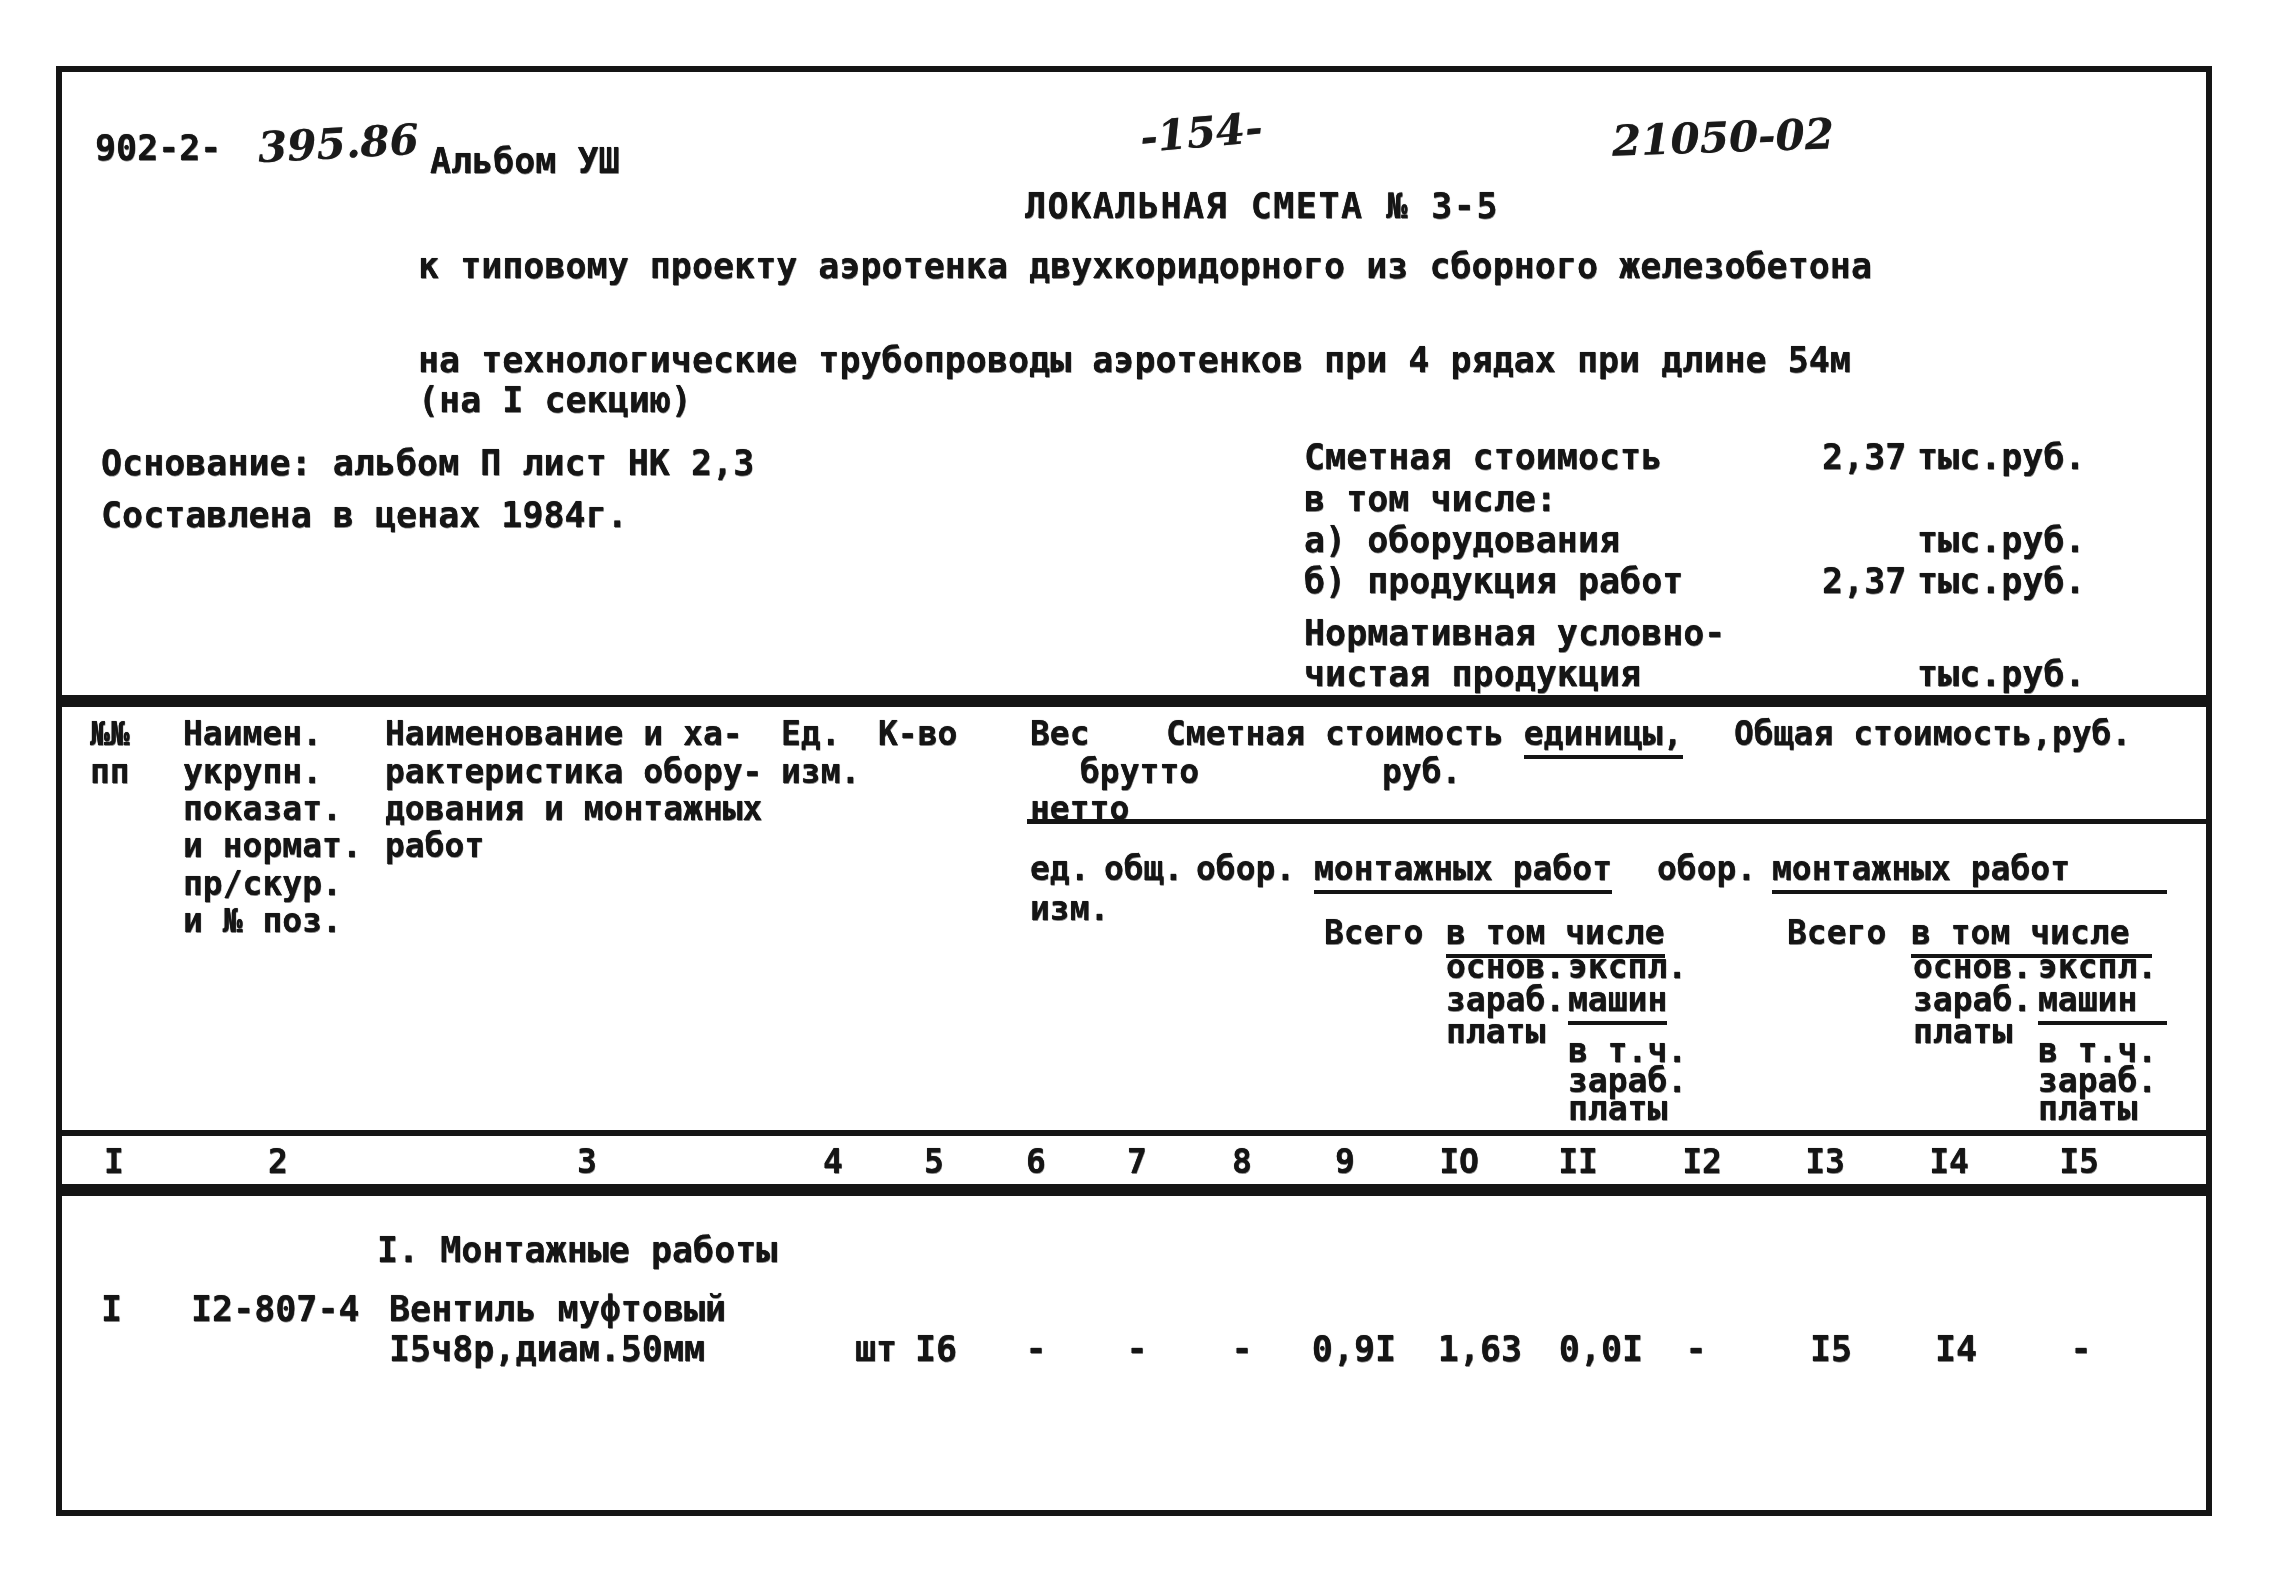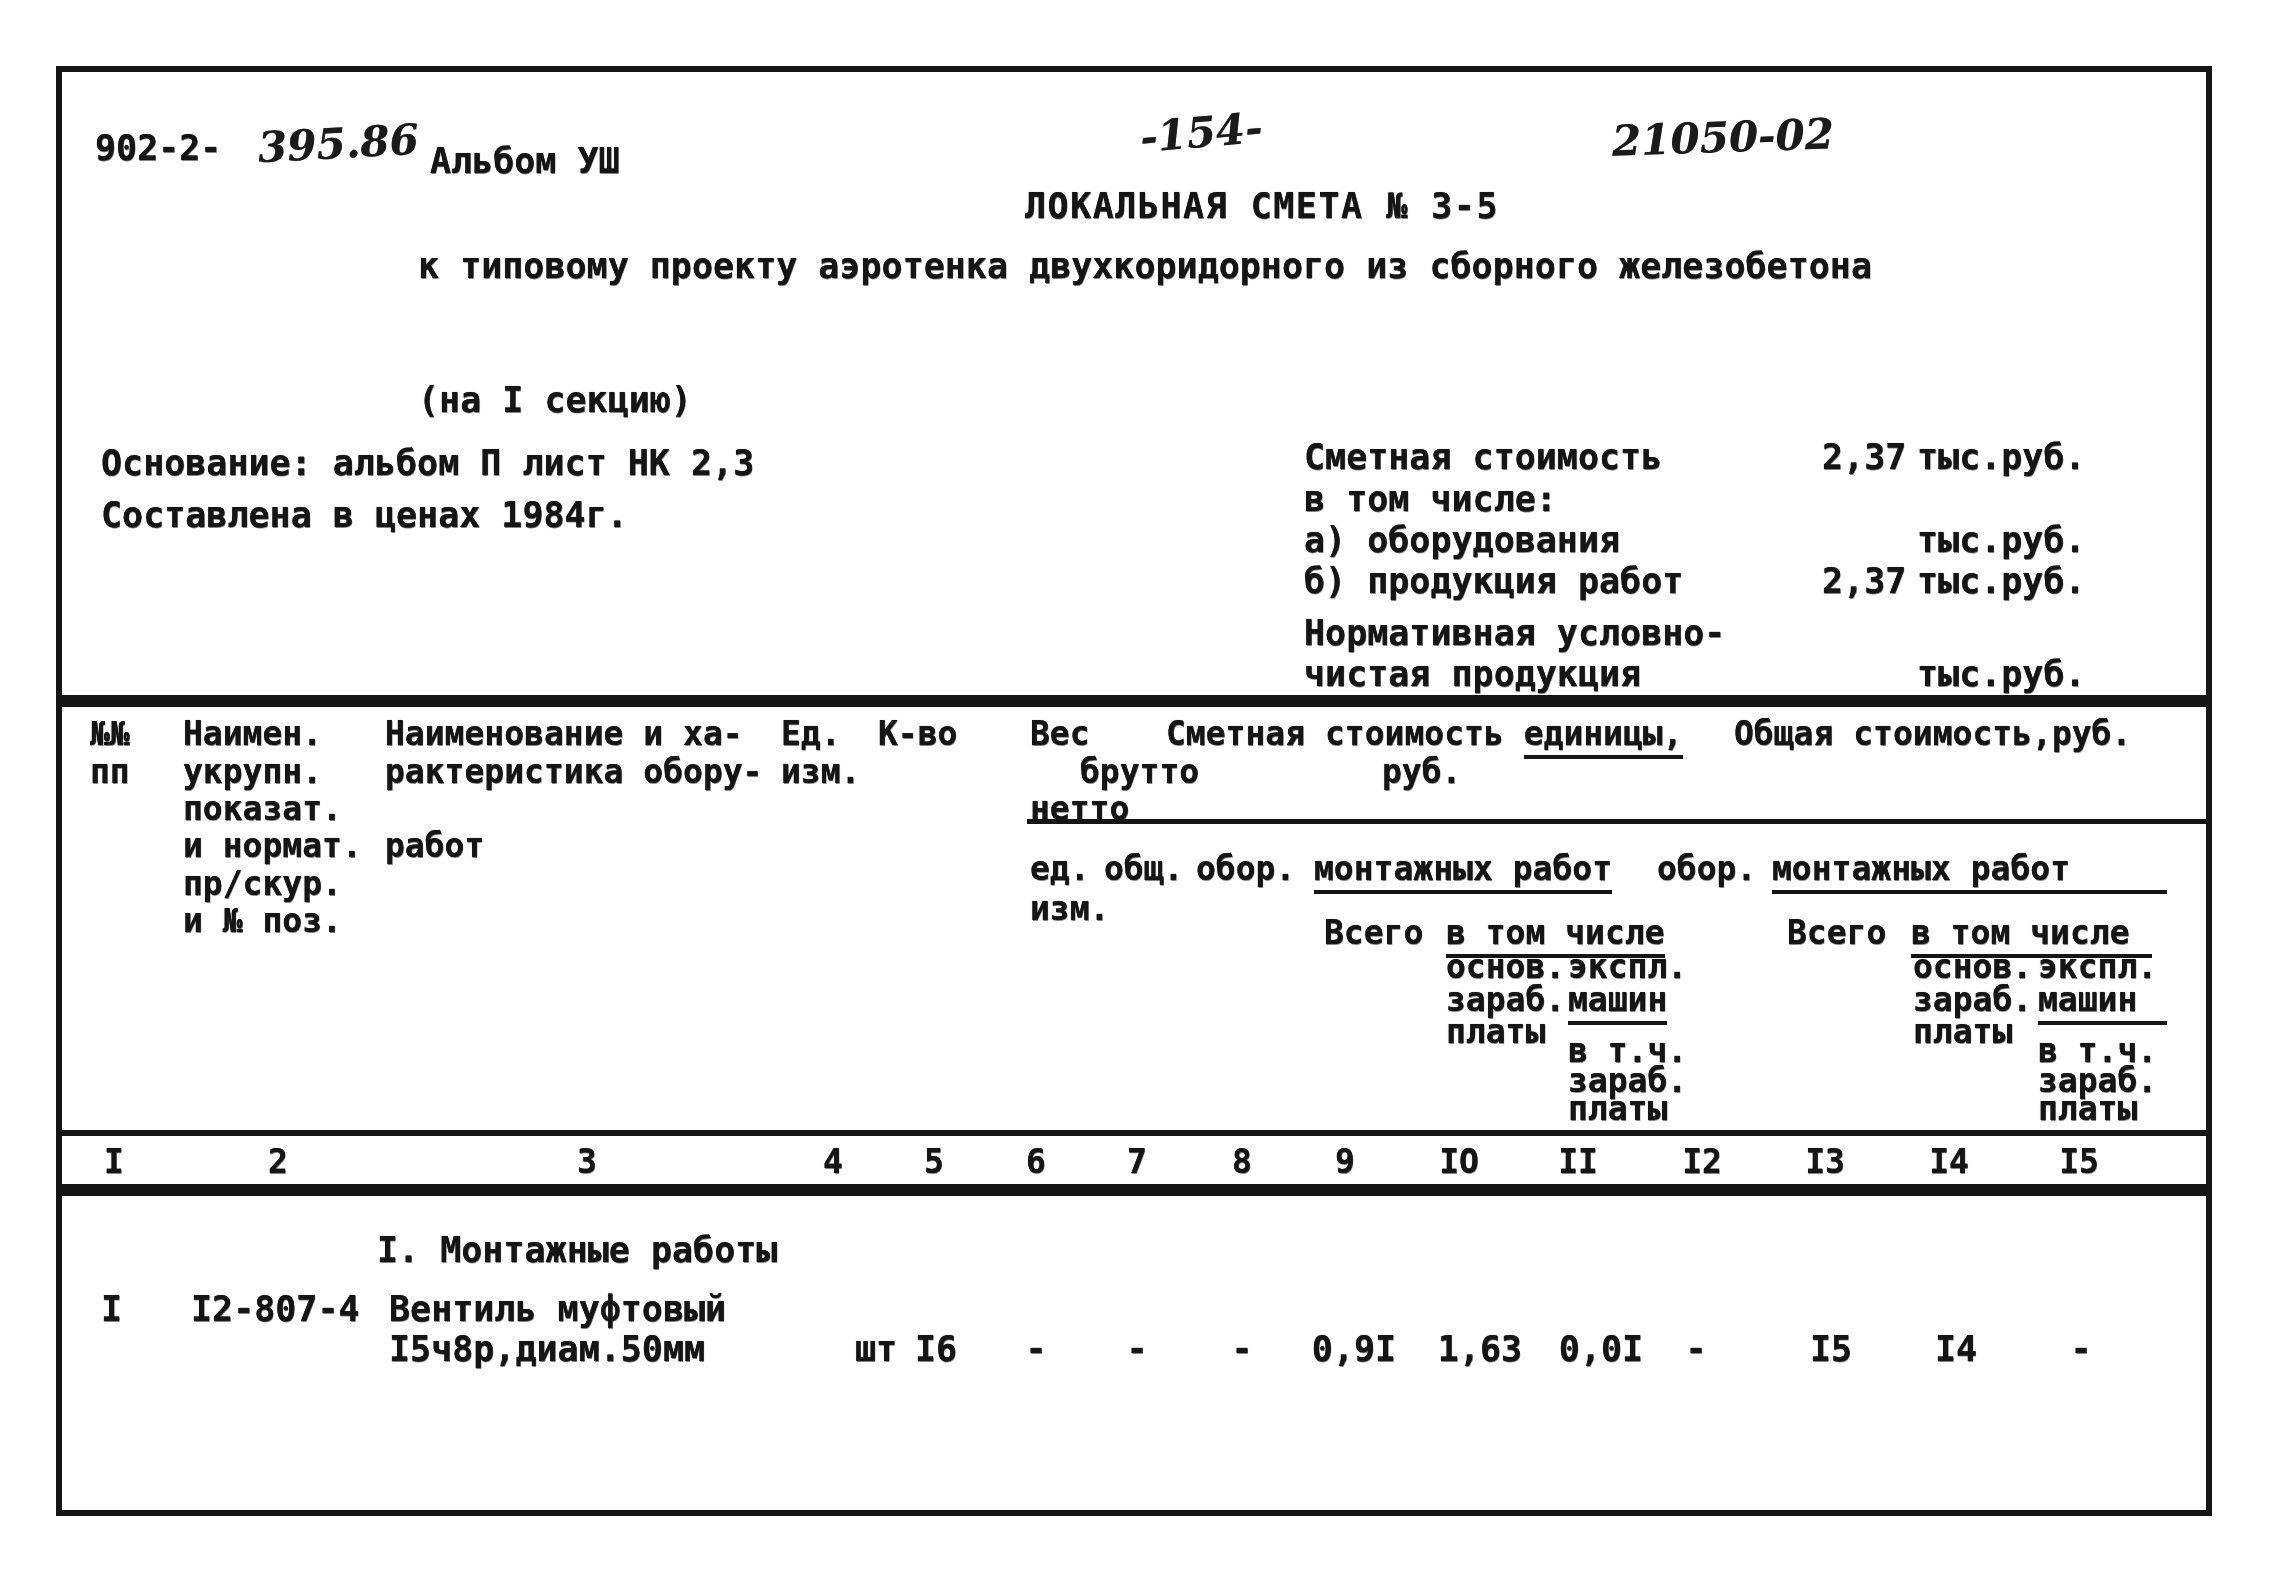--- a/index.html
+++ b/index.html
@@ -40,20 +40,21 @@
   <div class="frame"></div>
 
   <div class="t" style="left:95px;top:129px">902-2-</div>
   <div class="hw" style="left:258px;top:123px;transform:rotate(-3deg)">395.86</div>
   <div class="t" style="left:430px;top:142px">Альбом УШ</div>
   <div class="hw" style="left:1140px;top:112px;transform:rotate(-5deg)">-154-</div>
   <div class="hw" style="left:1612px;top:117px;transform:rotate(-2deg)">21050-02</div>
 
   <div class="t title" style="left:1025px;top:187px">ЛОКАЛЬНАЯ СМЕТА № 3-5</div>
   <div class="t" style="left:418px;top:247px">к типовому проекту аэротенка двухкоридорного из сборного железобетона</div>
+  <div class="t" style="left:418px;top:341px">на технологические трубопроводы аэротенков при 4 рядах при длине 54м</div>
   <div class="t" style="left:418px;top:381px">(на I секцию)</div>
 
   <div class="t" style="left:101px;top:444px">Основание: альбом П лист НК 2,3</div>
   <div class="t" style="left:101px;top:496px">Составлена в ценах 1984г.</div>
 
   <div class="t" style="left:1304px;top:438px">Сметная стоимость</div>
   <div class="t" style="left:1822px;top:438px">2,37</div>
   <div class="t" style="left:1917px;top:438px">тыс.руб.</div>
   <div class="t" style="left:1304px;top:480px">в том числе:</div>
   <div class="t" style="left:1304px;top:521px">а) оборудования</div>
@@ -72,20 +73,21 @@
 
   <div class="t small" style="left:183px;top:714px">Наимен.</div>
   <div class="t small" style="left:183px;top:752px">укрупн.</div>
   <div class="t small" style="left:183px;top:789px">показат.</div>
   <div class="t small" style="left:183px;top:826px">и нормат.</div>
   <div class="t small" style="left:183px;top:864px">пр/скур.</div>
   <div class="t small" style="left:183px;top:901px">и № поз.</div>
 
   <div class="t small" style="left:385px;top:714px">Наименование и ха-</div>
   <div class="t small" style="left:385px;top:752px">рактеристика обору-</div>
+  <div class="t small" style="left:385px;top:789px">дования и монтажных</div>
   <div class="t small" style="left:385px;top:826px">работ</div>
 
   <div class="t small" style="left:781px;top:714px">Ед.</div>
   <div class="t small" style="left:781px;top:752px">изм.</div>
   <div class="t small" style="left:878px;top:714px">К-во</div>
   <div class="t small" style="left:1030px;top:714px">Вес</div>
   <div class="t small" style="left:1080px;top:752px">брутто</div>
   <div class="t small" style="left:1030px;top:789px">нетто</div>
 
   <div class="t small" style="left:1166px;top:714px"><span>Сметная стоимость</span><span> </span><span class="ul">единицы,</span></div>

